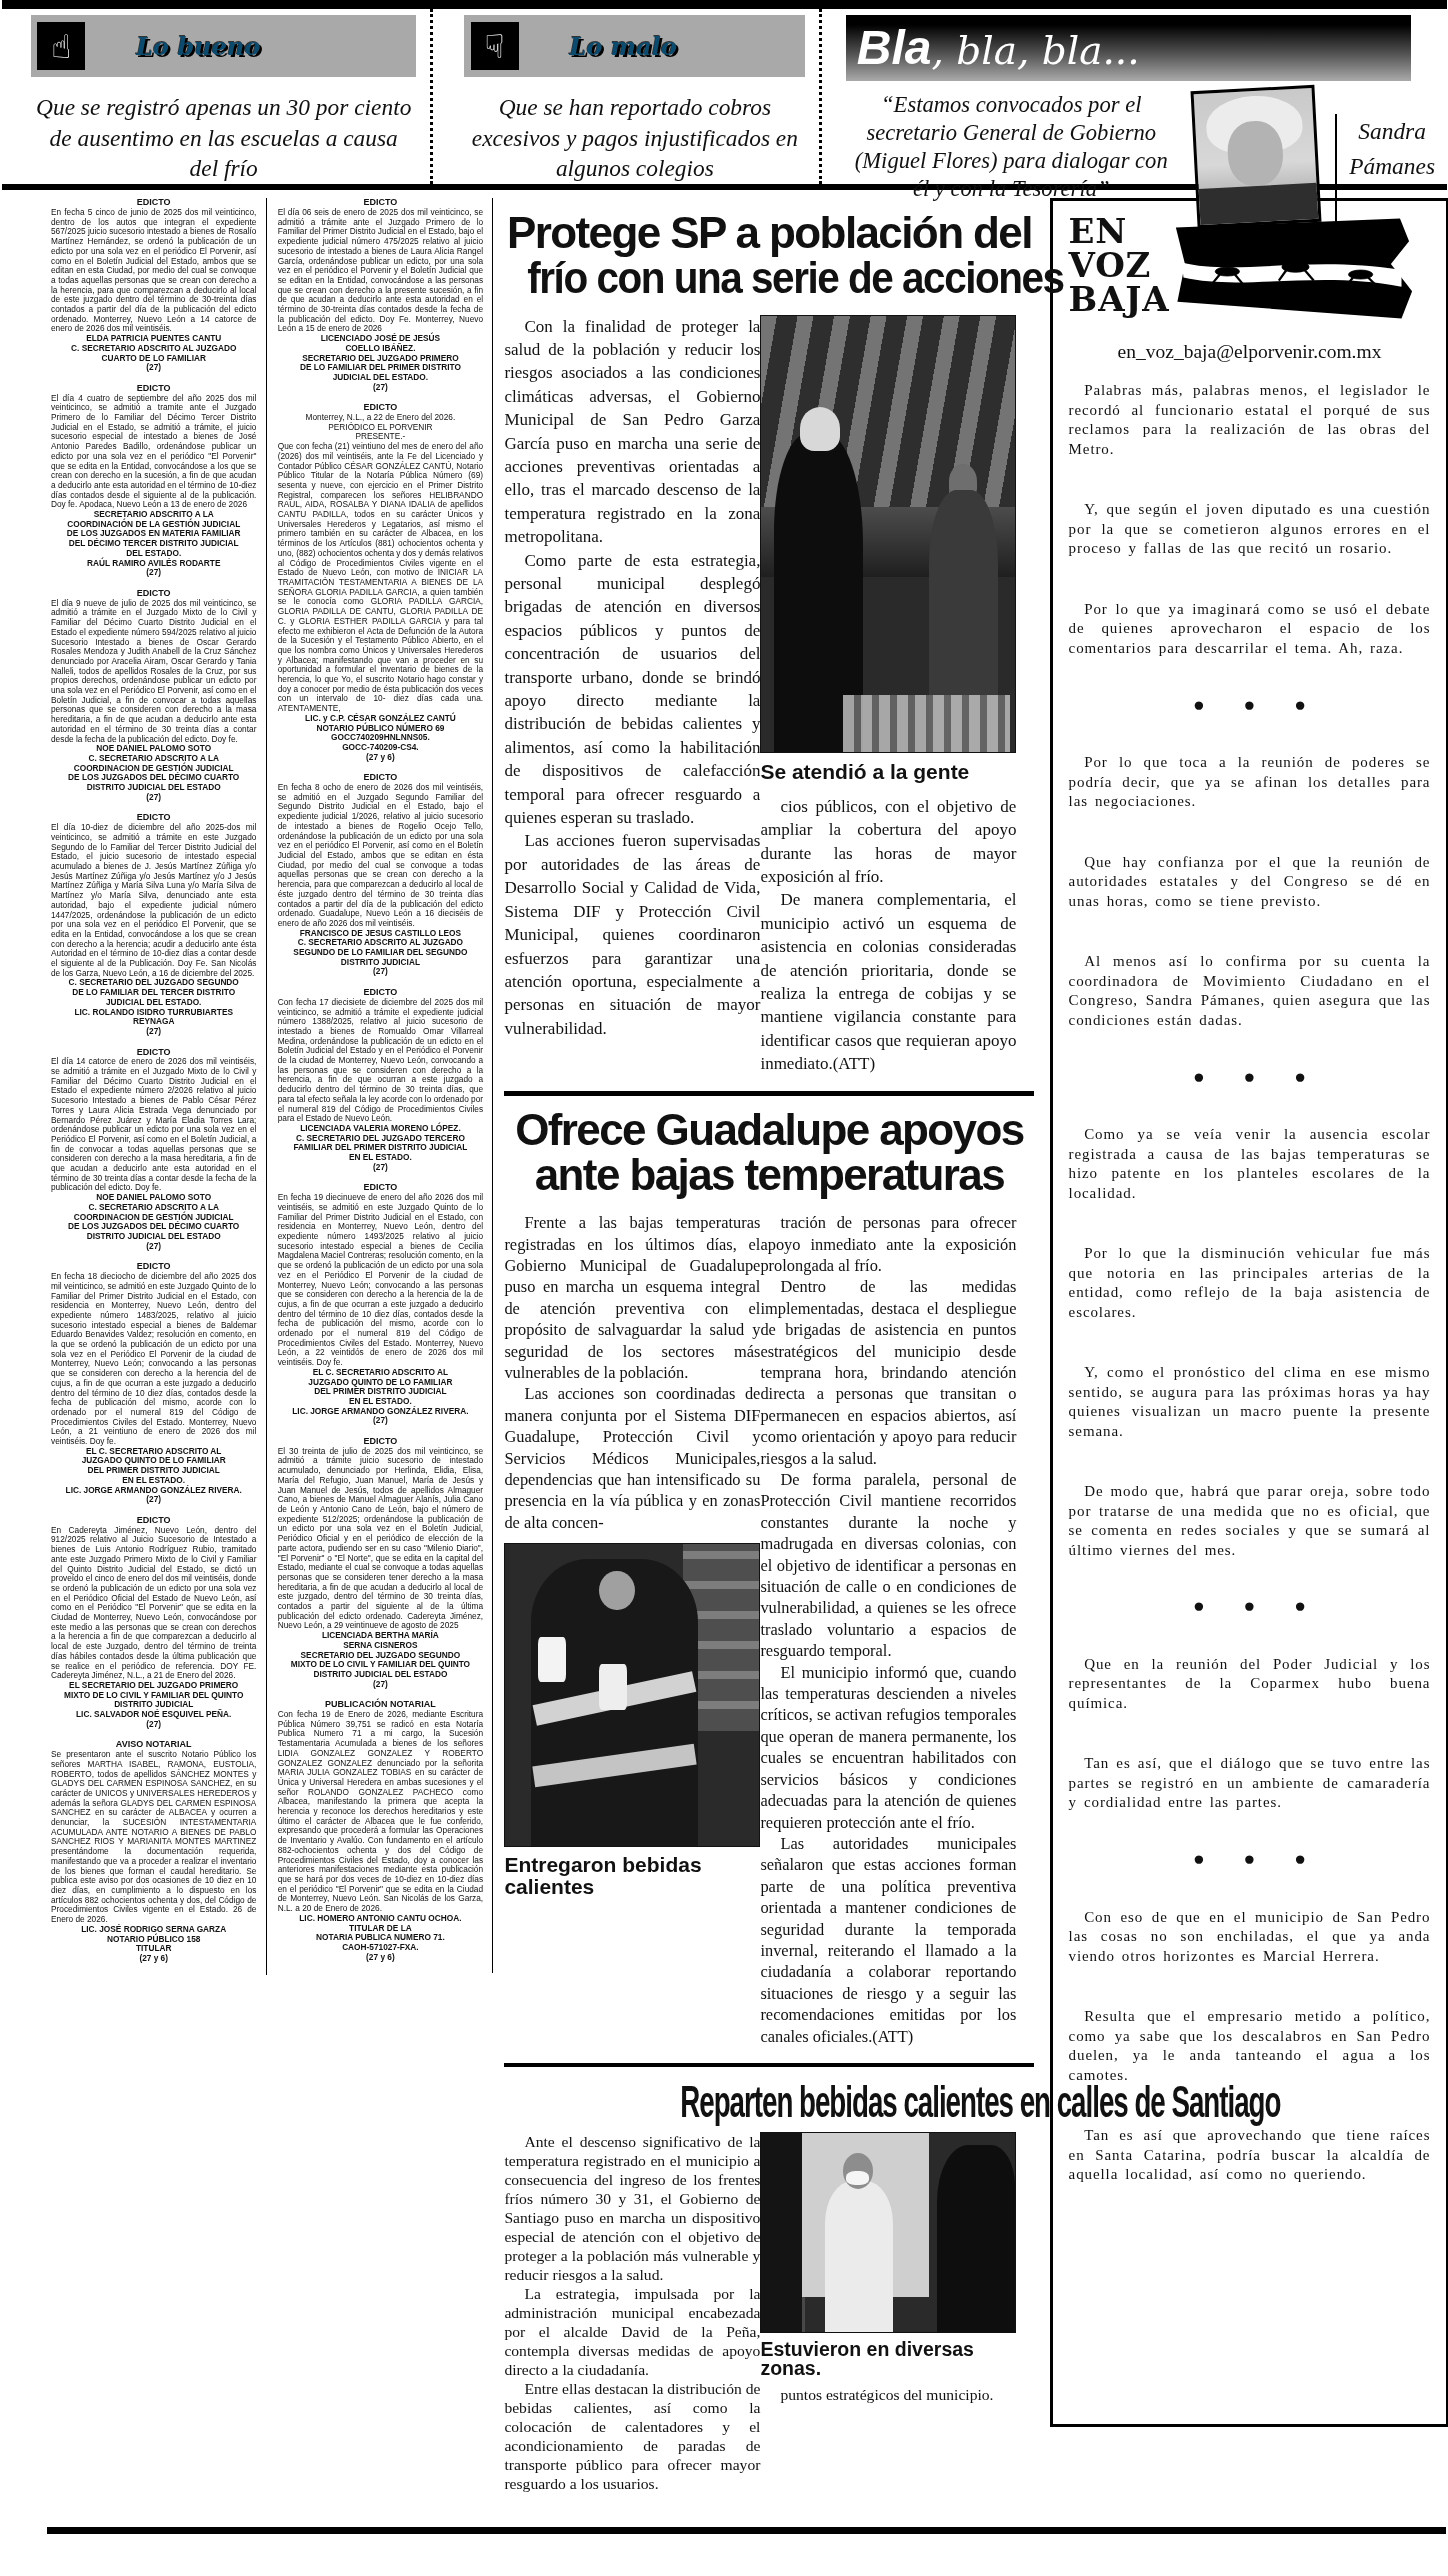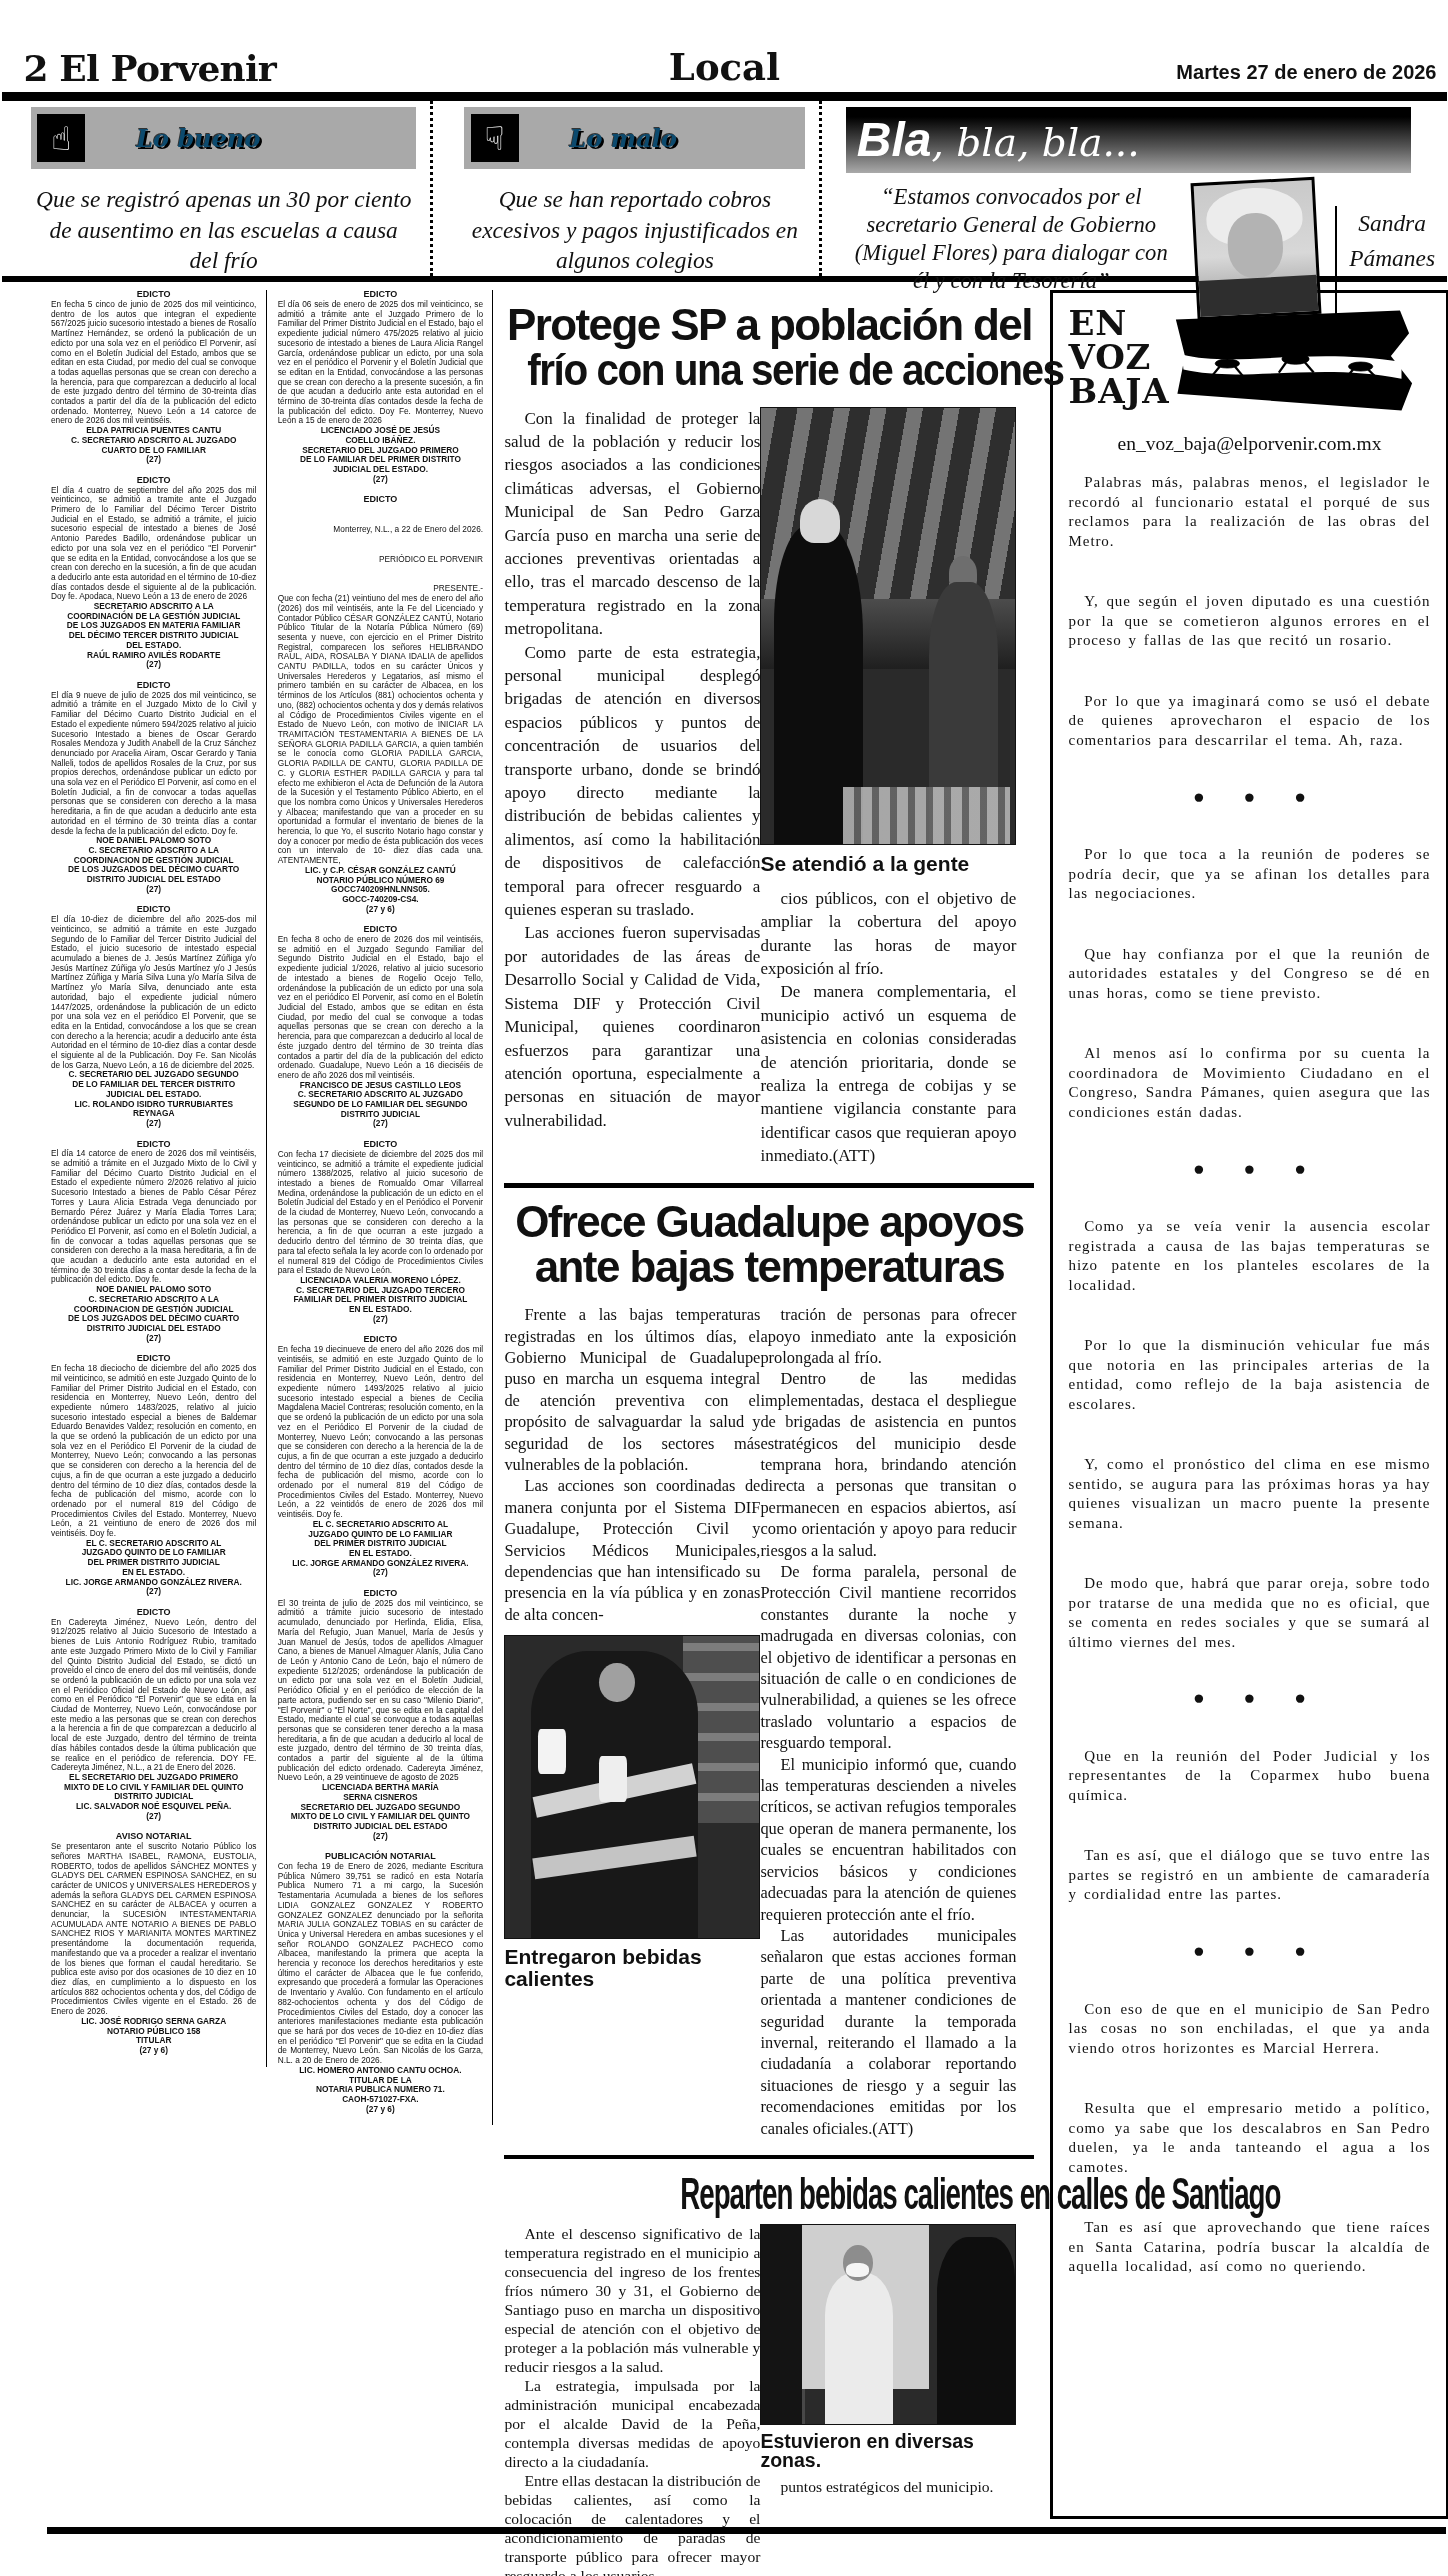--- a/index.html
+++ b/index.html
@@ -40,21 +40,21 @@
               font-style:italic;font-size:23.4px;line-height:1.5;text-align:center;}
   .section-rule{height:6.2px;background:#000;margin:0 1.6px;}
   
   .content{display:flex;align-items:flex-start;padding:7.8px 0 0 51px;}
   .legal-col{width:209px;font-family:"Liberation Sans",sans-serif;font-size:8.3px;line-height:9.7px;
              text-align:justify;}
   .legal-1{padding-right:9.3px;border-right:1.6px solid #000;margin-right:11px;}
   .legal-2{padding-right:9.3px;border-right:1.6px solid #000;margin-right:11px;}
   .edict{margin-bottom:11px;}
   .edict-heading{text-align:center;font-weight:bold;font-size:9px;}
-  .edict-intro{text-align:right;margin-top:20px;}
+  .edict-intro{text-align:center;}
   .edict-sig div{text-align:center;font-weight:bold;}
   
   .middle{width:530px;margin-right:15.6px;}
   .headline{font-family:"Liberation Sans",sans-serif;font-weight:bold;text-align:center;
             font-size:44px;line-height:1.02;letter-spacing:-1.6px;margin:12.5px 0 14px;}
   .hl-line{display:inline-block;white-space:nowrap;}
   .art-cols{display:flex;}
   .art-col{width:256px;}
   .art-p{margin:0;text-indent:20px;text-align:justify;}
   .art-sp{font-size:17px;line-height:23.4px;}
@@ -108,25 +108,20 @@
   .voz-email{text-align:center;font-size:19.5px;margin:19px 0 20px;}
   .voz-p{margin:0 0 41px;text-align:justify;letter-spacing:0.9px;word-spacing:2.3px;text-indent:15.6px;}
   .voz-sep{text-align:center;font-size:19.5px;letter-spacing:17px;margin:-4.7px 0 39px;text-indent:17px;}
   .bottom-rule{position:absolute;left:47px;right:3.1px;top:2527px;height:7px;background:#000;}
 </style>
 </head>
 <body>
 
 <div class="page">
 
-  <header class="masthead">
-    <div class="mast-edition">2 El Porvenir</div>
-    <div class="mast-section">Local</div>
-    <div class="mast-date">Martes 27 de enero de 2026</div>
-  </header>
   <div class="thick-rule"></div>
 
   <section class="topstrip">
     <div class="strip-box strip-good">
       <div class="strip-head">
         <span class="icon-box">☝</span>
         <span class="strip-title">Lo bueno</span>
       </div>
       <p class="strip-text">Que se registró apenas un 30 por ciento de ausentimo en las escuelas a causa del frío</p>
     </div>

